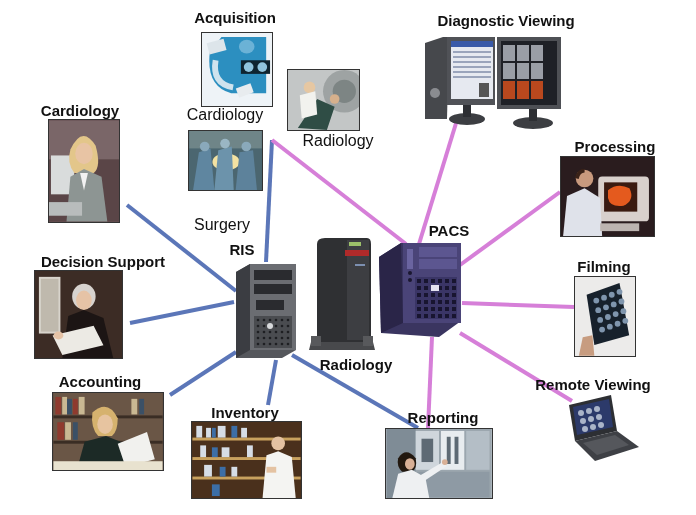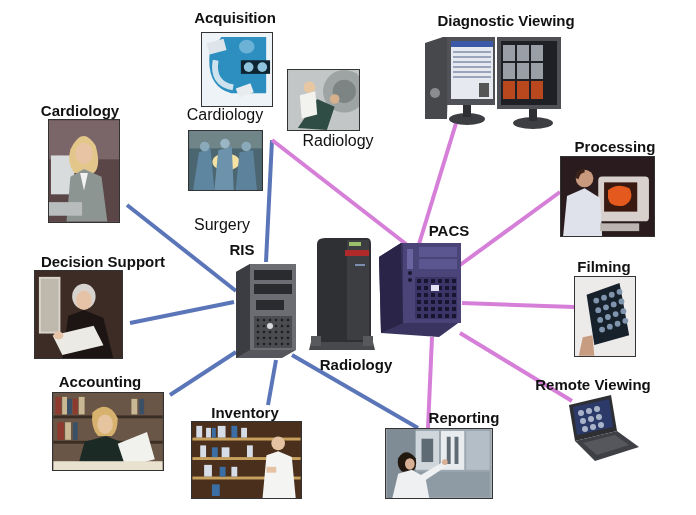--- a/index.html
+++ b/index.html
@@ -381,21 +381,21 @@
           <circle cx="32" cy="22" r="3"></circle>
         <circle cx="18" cy="34" r="3"></circle>
           <circle cx="26" cy="32" r="3"></circle>
           <circle cx="34" cy="30" r="3"></circle>
       </g>
       <path d="M8 46 L50 36 L72 52 L28 66 Z" fill="#3e4045"></path>
       <path d="M16 48 L48 40 L62 50 L30 60 Z" fill="#55575c"></path>
     </svg>
   </div>
 
-  <div class="lbl" style="left:464px; top:409px;text-align:right;">Reporting</div>
+  <div class="lbl" style="left:443px; top:409px;text-align:right;">Reporting</div>
   <div class="photo" style="left:385px; top:428px; width:108px; height:71px; background:#b8c2c8;">
     <svg viewBox="0 0 108 71">
       <rect width="108" height="71" fill="#9ba6ae"></rect>
       <rect x="0" y="0" width="30" height="71" fill="#7f8c96"></rect>
       <rect x="30" y="2" width="24" height="40" fill="#cfd6dc"></rect>
       <rect x="56" y="2" width="24" height="40" fill="#e8ecef"></rect>
       <rect x="82" y="2" width="24" height="40" fill="#b4bec6"></rect>
       <g fill="#5e6a74">
           <rect x="62" y="8" width="4" height="28"></rect>
           <rect x="70" y="8" width="4" height="28"></rect>

